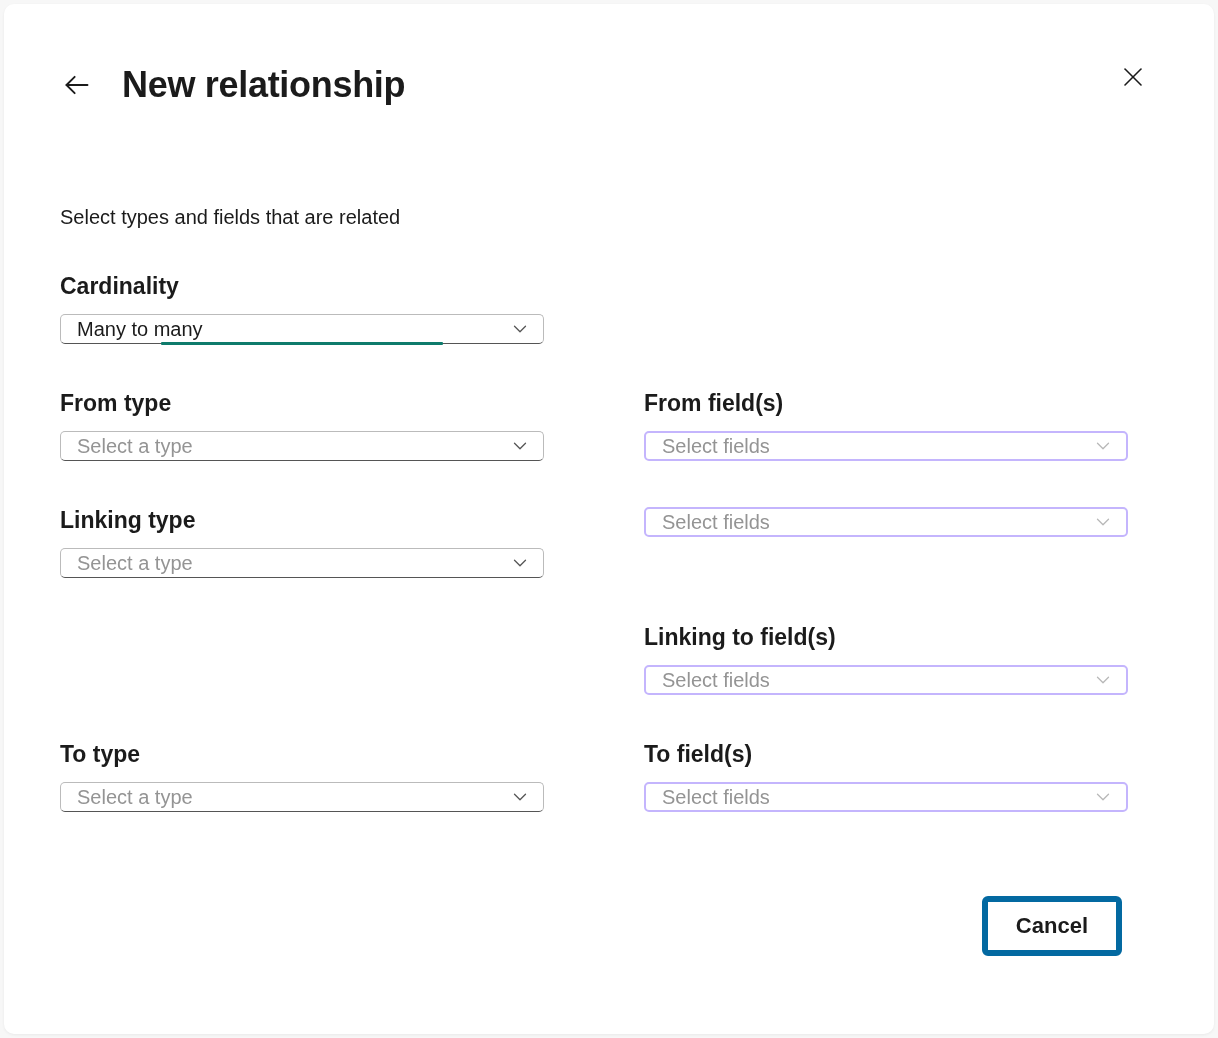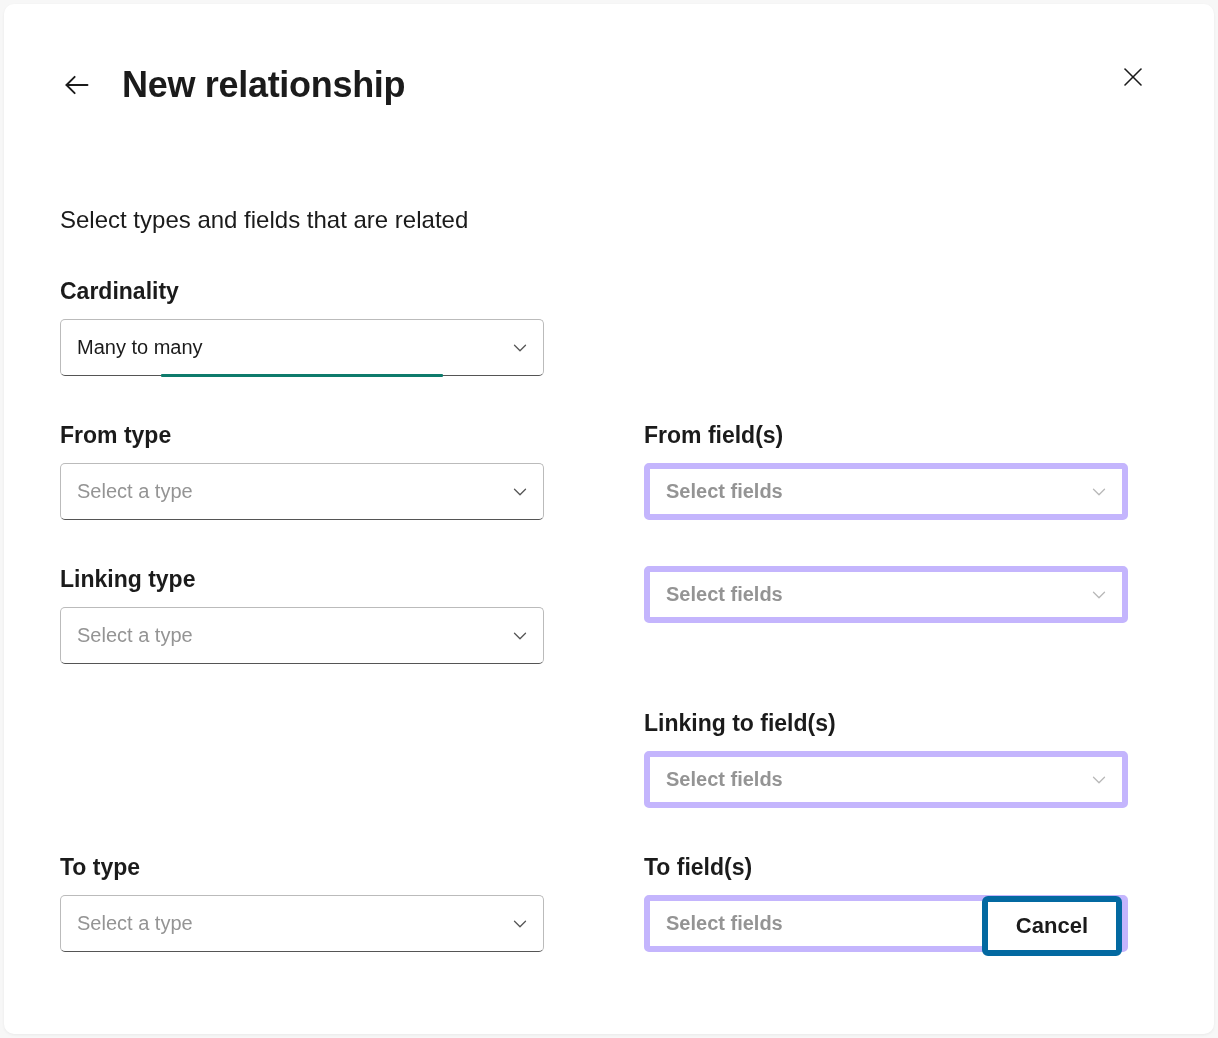--- a/index.html
+++ b/index.html
@@ -41,54 +41,53 @@
     .close-btn {
       position: absolute;
       top: 56px; right: 64px;
       width: 34px; height: 34px;
       display: flex; align-items: center; justify-content: center;
       background: none; border: none; cursor: pointer;
       color: #1b1b1b;
     }
     .close-btn svg { width: 24px; height: 24px; }
     .subtitle {
-      font-size: 24px;
+      font-size: 20px;
       color: #1b1b1b;
       margin-bottom: 44px;
       font-weight: 400;
     }
     .grid {
       display: grid;
       grid-template-columns: 1fr 1fr 1fr;
       column-gap: 100px;
     }
     .field-block { margin-bottom: 46px; }
     .field-label {
       font-size: 23px;
       font-weight: 600;
       color: #1b1b1b;
       margin-bottom: 14px;
     }
     .select {
       position: relative;
       width: 484px;
-      height: 57px;
+      height: 30px;
       border: 1px solid #bbb;
       border-bottom: 1.5px solid #555;
       border-radius: 5px;
       display: flex; align-items: center;
       padding: 0 16px;
       font-size: 20px;
       cursor: pointer;
       background: #fff;
     }
     .select.disabled {
-      border: 6px solid #c4b5fd;
+      border: 2px solid #c4b5fd;
       cursor: default;
-      font-weight: bold;
     }
     .select .value { color: #1b1b1b; }
     .select .placeholder { color: #949494; }
     .select .chev {
       position: absolute;
       right: 12px; top: 50%; transform: translateY(-50%);
       width: 22px; height: 22px;
       color: #555;
     }
     .select.disabled .chev { color: #b8b8b8; }

